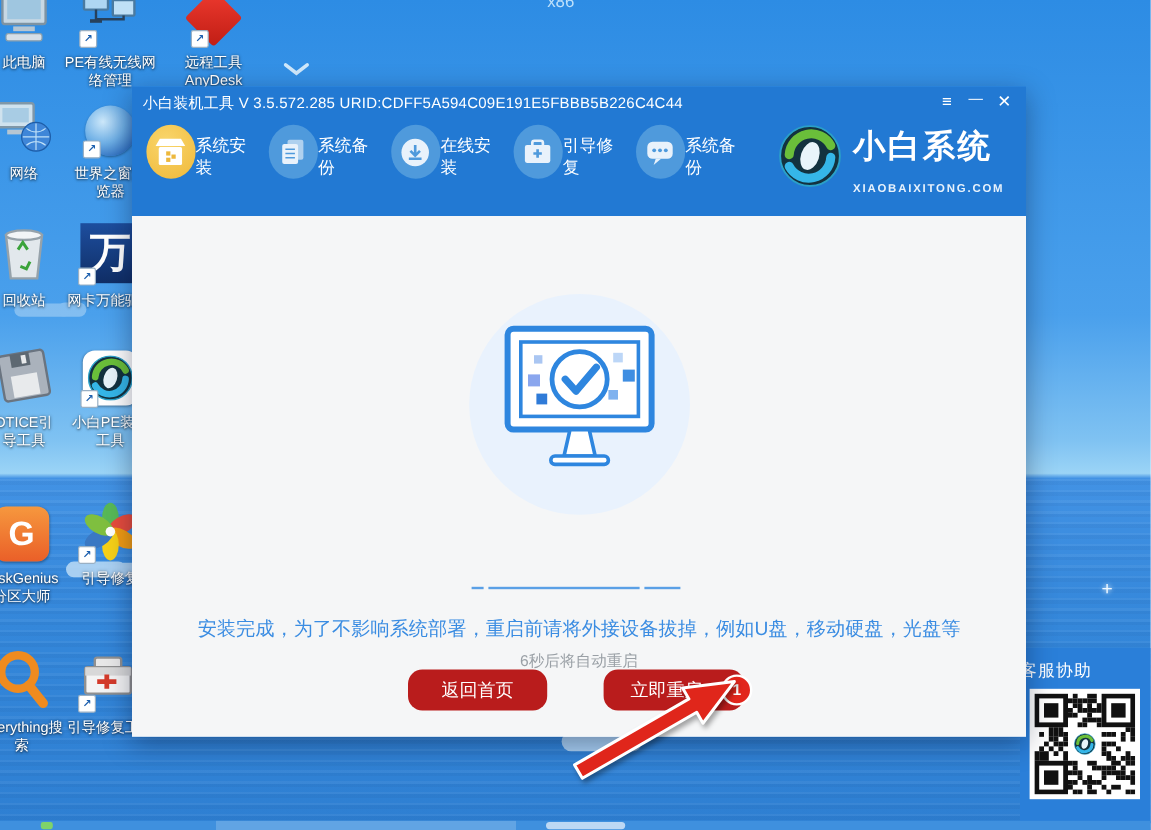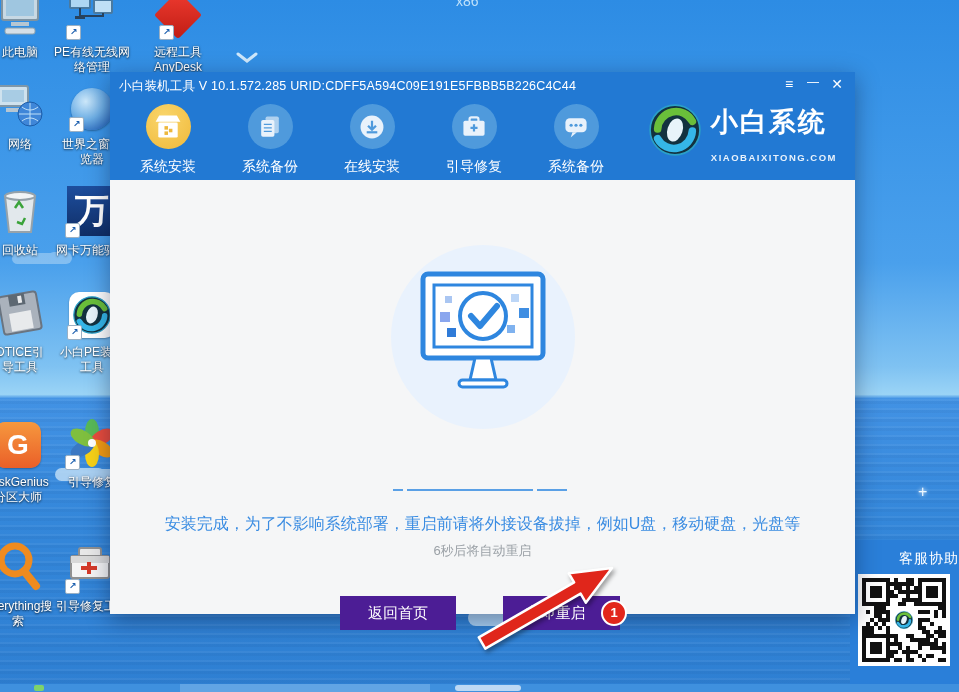--- a/index.html
+++ b/index.html
@@ -32,50 +32,50 @@
   .globe{width:42px;height:42px;border-radius:50%;background:radial-gradient(circle at 35% 32%,#cde8fa,#6fb0e6 45%,#2f6fc0 80%,#1d4f92);box-shadow:0 1px 2px rgba(0,0,0,.35);}
 
   
   #win{position:absolute;left:110px;top:72px;width:745px;height:542px;z-index:10;box-shadow:0 6px 22px rgba(0,10,40,.38);}
   #win-header{position:absolute;left:0;top:0;width:100%;height:108px;background:#2279d3;}
   #titlebar{position:absolute;left:0;top:0;width:100%;height:26px;}
   #title{position:absolute;left:9px;top:6px;color:#fff;font-size:12.5px;letter-spacing:.2px;}
   .win-ctl{position:absolute;top:2px;width:20px;height:20px;color:#fff;font-size:14px;text-align:center;line-height:20px;cursor:pointer;}
   #ctl-menu{right:56px;}#ctl-min{right:32px;font-size:12px;line-height:16px;}#ctl-close{right:8px;}
 
-  .nav-item{position:absolute;top:32px;width:92px;display:flex;flex-direction:column;align-items:center;cursor:pointer;}
+  .nav-item{position:absolute;top:32px;width:92px;display:flex;flex-direction:row;align-items:flex-start;cursor:pointer;}
   .nav-circle{width:45px;height:45px;border-radius:50%;background:#4f9adc;display:flex;align-items:center;justify-content:center;}
   .nav-item.active .nav-circle{background:radial-gradient(circle at 40% 30%,#f9d56a,#f0b93a);}
   .nav-label{margin-top:9px;color:#fff;font-size:14px;}
 
   #logo{position:absolute;right:18px;top:32px;display:flex;align-items:flex-start;gap:10px;}
   .logo-mark{width:52px;height:52px;}
   .logo-title{color:#fff;font-size:27px;font-weight:bold;letter-spacing:2px;}
   .logo-sub{color:#e8f2fc;font-size:9.5px;letter-spacing:1.5px;margin-top:12px;font-weight:bold;}
 
   #content{position:absolute;left:0;top:108px;width:100%;height:434px;background:#f5f6f7;}
   #illus-circle{position:absolute;left:281px;top:65px;width:184px;height:184px;border-radius:50%;background:#e9f2fd;}
   #monitor-svg{position:absolute;left:273px;top:88px;}
   .gline{position:absolute;height:2px;background:#5aa0e6;top:309px;}
   #gl1{left:283px;width:10px;}#gl2{left:297px;width:126px;}#gl3{left:427px;width:30px;}
 
   #msg{position:absolute;left:0;top:334px;width:100%;text-align:center;color:#3a8ce2;font-size:16px;}
   #countdown{position:absolute;left:0;top:362px;width:100%;text-align:center;color:#9aa0a6;font-size:13px;}
 
-  .btn{position:absolute;top:416px;height:34px;border:none;border-radius:0;background:#4c1d95;color:#fff;font-size:15px;
+  .btn{position:absolute;top:378px;height:34px;border:none;border-radius:12px;background:#b91c1c;color:#fff;font-size:15px;
     font-family:inherit;cursor:pointer;display:flex;align-items:center;justify-content:center;}
   #btn-home{left:230px;width:116px;}
   #btn-restart{left:393px;width:117px;padding-right:18px;}
   .badge{position:absolute;right:-7px;top:50%;transform:translateY(-50%);width:22px;height:22px;border-radius:50%;
     background:#e2261c;border:2px solid #fff;color:#fff;font-size:13px;font-weight:bold;line-height:22px;text-align:center;}
   #arrow-annot{position:absolute;left:352px;top:378px;z-index:20;filter:drop-shadow(2px 3px 2px rgba(0,0,0,.35));}
 
   
   #support{position:absolute;left:850px;top:540px;width:109px;height:146px;background:#2a7fd9;z-index:5;}
-  #support-label{color:#fff;font-size:14px;text-align:right;margin-top:10px;letter-spacing:1px;}
+  #support-label{color:#fff;font-size:14px;text-align:left;margin-top:10px;letter-spacing:1px;}
   #qr-box{position:absolute;left:8px;top:34px;width:92px;height:92px;background:#fff;display:flex;align-items:center;justify-content:center;}
 
   
   #taskbar{position:absolute;left:0;bottom:0;width:100%;height:8px;background:#3f90de;z-index:12;}
   #taskbar .seg{position:absolute;left:180px;top:0;width:250px;height:100%;background:rgba(255,255,255,.18);}
   #taskbar .blob{position:absolute;left:455px;top:1px;width:66px;height:6px;background:rgba(255,255,255,.65);border-radius:3px;}
   #taskbar .dot{position:absolute;left:34px;top:1px;width:10px;height:6px;background:#7fd36a;border-radius:2px;}
 </style>
 </head>
 <body>
@@ -250,21 +250,21 @@
       <path d="M14 24h6v-4h4v4h6v4h-6v4h-4v-4h-6z" fill="#d43a2a"></path>
         </svg>
       <span class="sc-arrow">↗</span>
     </div>
     <div class="lbl">引导修复工具</div>
   </div>
 
   <div id="win">
     <div id="win-header">
       <div id="titlebar">
-        <div id="title">小白装机工具 V 10.1.572.285 URID:CDFF5A594C09E191E5FBBB5B226C4C44</div>
+        <div id="title">小白装机工具 V 3.5.572.285 URID:CDFF5A594C09E191E5FBBB5B226C4C44</div>
         <div class="win-ctl" id="ctl-menu">≡</div>
         <div class="win-ctl" id="ctl-min">—</div>
         <div class="win-ctl" id="ctl-close">✕</div>
       </div>
 
       <div class="nav-item active" style="left:12px">
         <div class="nav-circle">
           <svg width="32" height="30" viewBox="0 0 36 34">
               <path fill="#fff" d="M8 4h20l4 7H4z"></path>
           <rect x="7" y="12" width="22" height="17" rx="1.5" fill="#fff"></rect>

